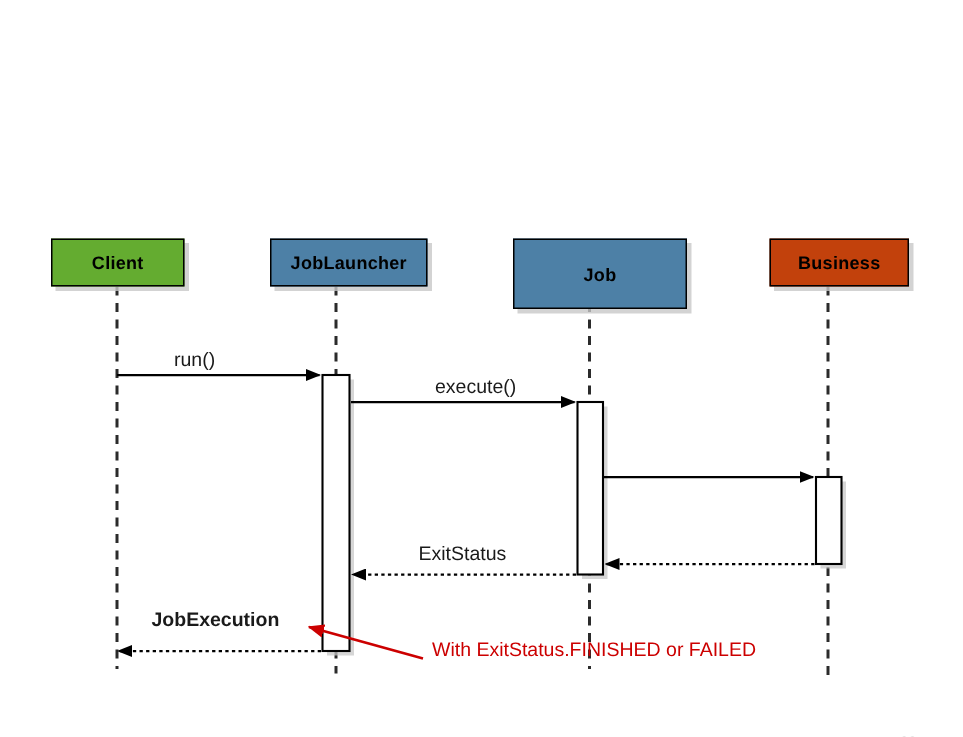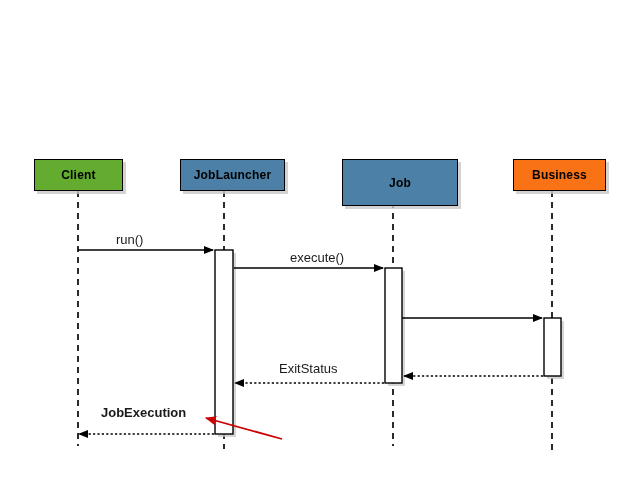--- a/index.html
+++ b/index.html
@@ -115,28 +115,29 @@
   </div>
 
   <div class="lifeline-box" style="left:34px; top:159px; width:89px; height:32px; background:#64ac30; box-shadow:3px 3px 0 rgba(200,200,200,0.8);">
     <span>Client</span>
   </div>
 
   <div class="lifeline-box" style="left:342px; top:159px; width:116px; height:47px; background:#4d80a6; box-shadow:3px 3px 0 rgba(200,200,200,0.8);">
     <span>Job</span>
   </div>
 
-  <div class="lifeline-box" style="left:513px; top:159px; width:93px; height:32px; background:#f97316; box-shadow:3px 3px 0 rgba(200,200,200,0.8);">
+  <div class="lifeline-box" style="left:513px; top:159px; width:93px; height:32px; background:#c2410c; box-shadow:3px 3px 0 rgba(200,200,200,0.8);">
     <span>Business</span>
   </div>
 
   <div class="msg-label" style="left:116px; top:232px;">run()</div>
 
   <div class="msg-label" style="left:290px; top:250px;">execute()</div>
 
   <div class="msg-label" style="left:279px; top:361px;">ExitStatus</div>
 
   <div class="msg-label" style="left:101px; top:405px;font-weight:bold;">JobExecution</div>
 
+  <div class="annot-label" style="left:288px; top:425px;">With ExitStatus.FINISHED or FAILED</div>
 
   <div class="page-number" style="left:600px; top:470px;">28</div>
 
 </div>
 
 </body></html>

